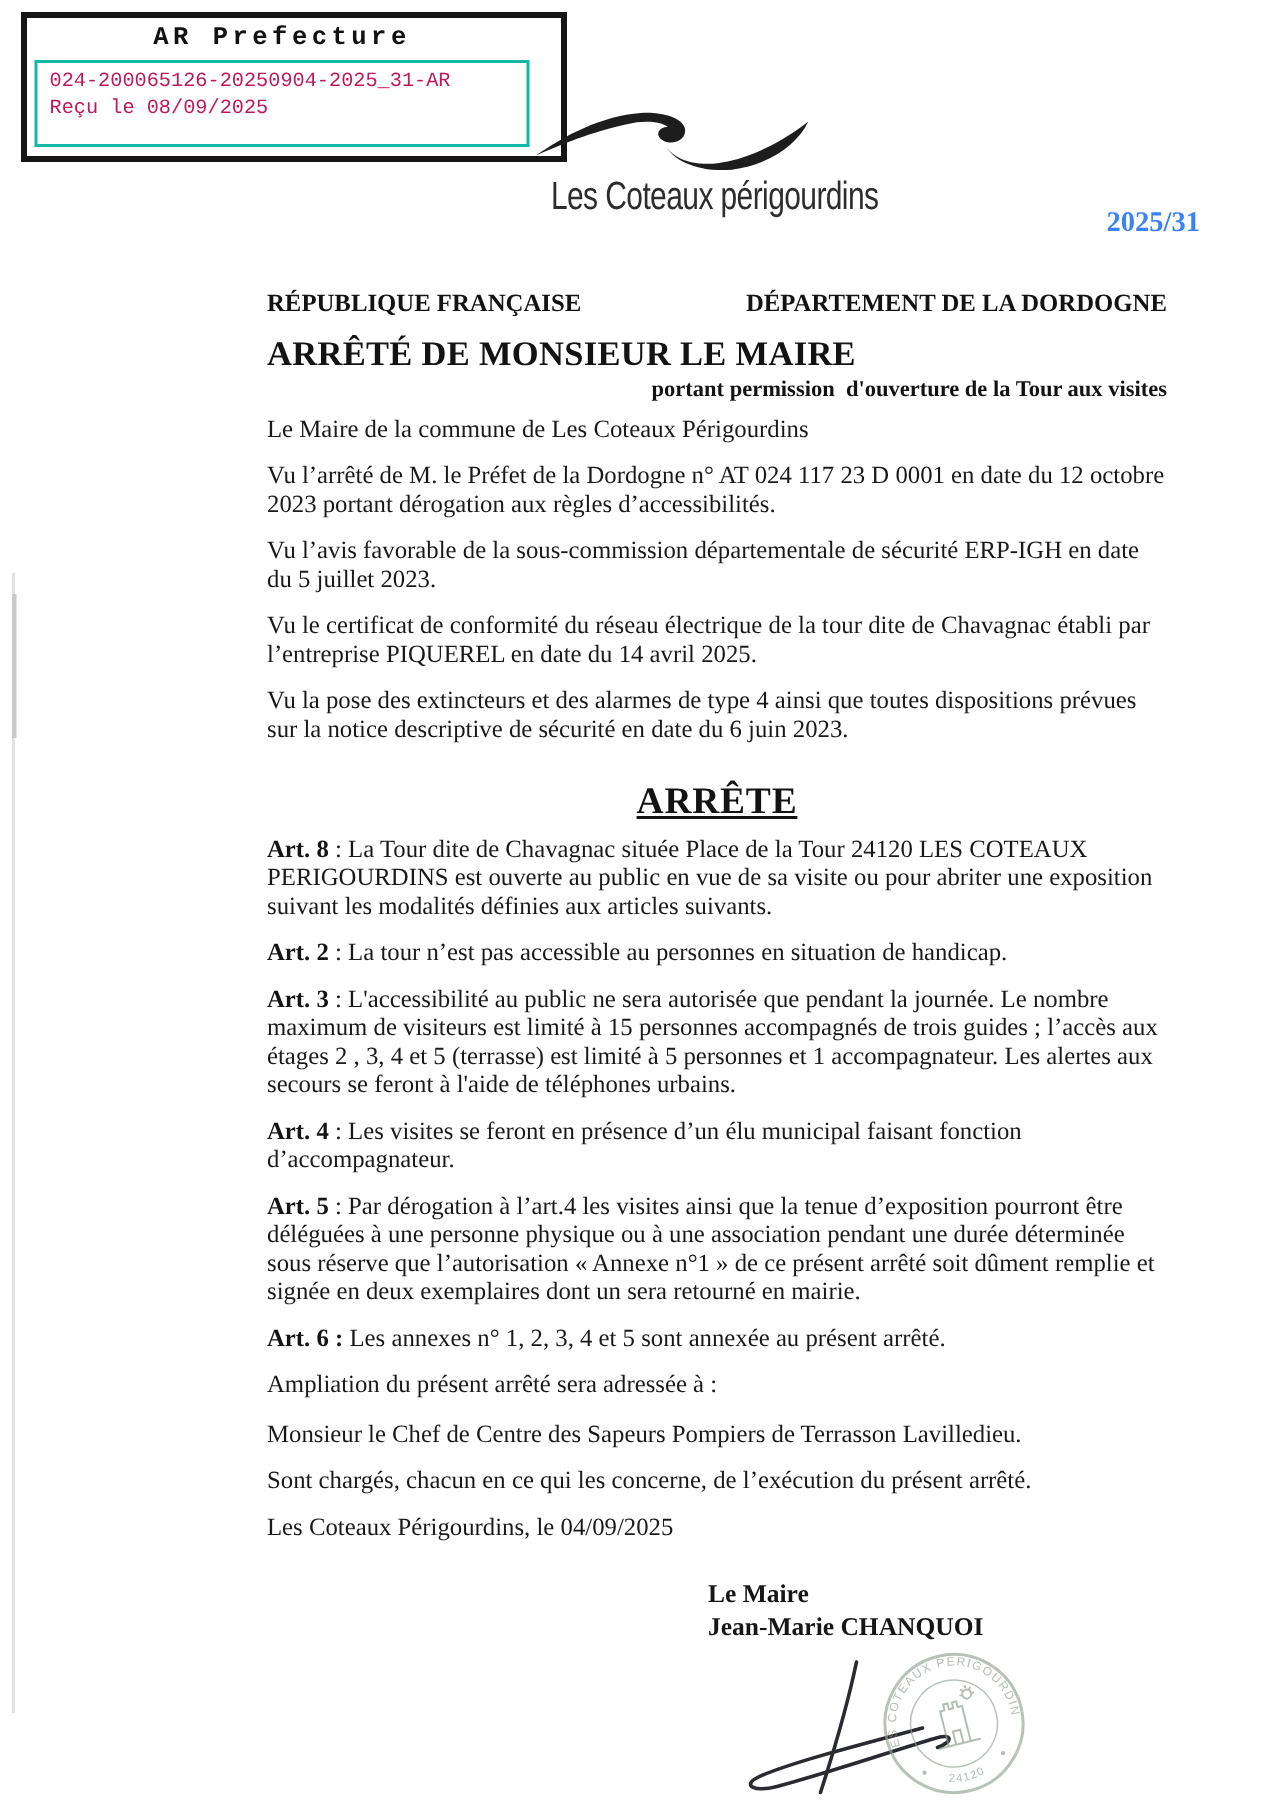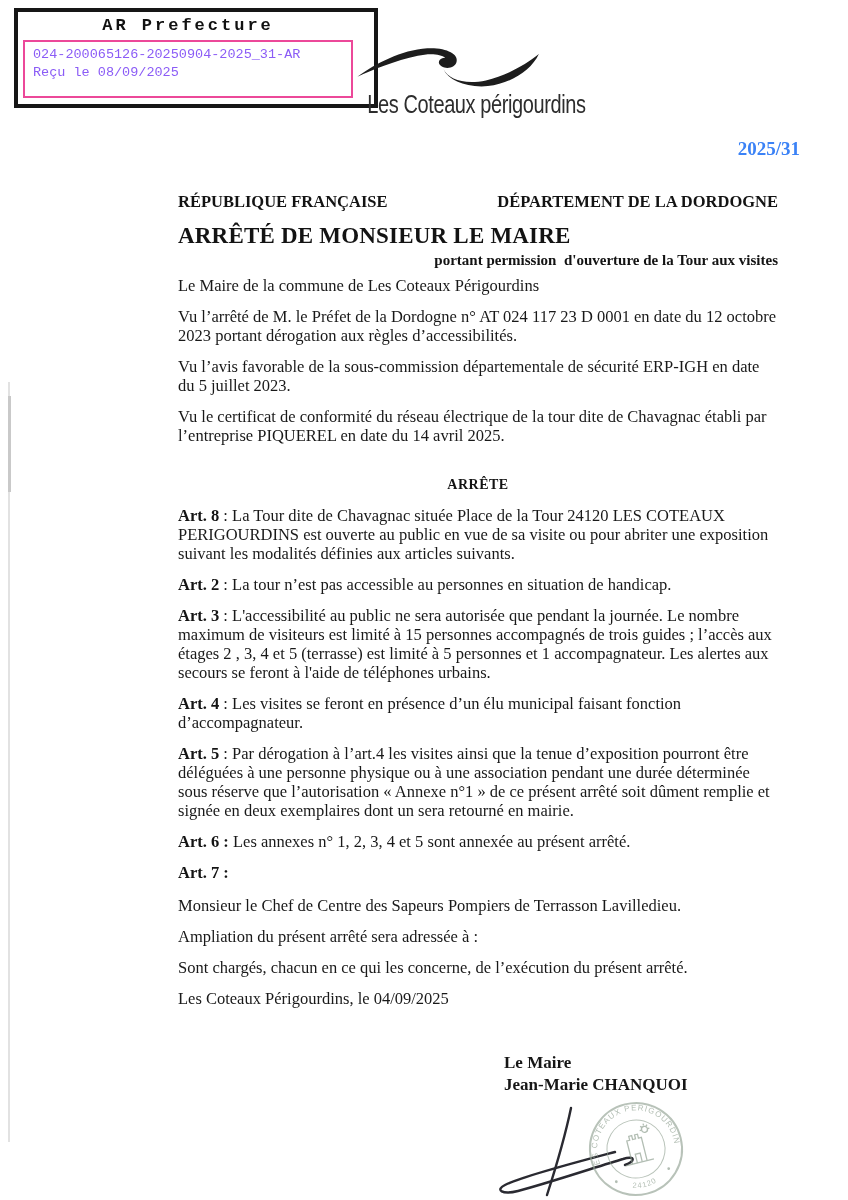--- a/index.html
+++ b/index.html
@@ -19,26 +19,26 @@
     position:absolute;left:14px;top:8px;width:330px;
     border:4px solid #161616;background:#fff;
     padding:3px 21px 6px 5px;
     font-family:"Liberation Mono","DejaVu Sans Mono",monospace;
   }
   .stamp-title{
     text-align:center;font-weight:bold;font-size:17px;letter-spacing:3px;
     color:#111;margin:1px 0 5px 0;
   }
   .stamp-inner{
-    border:2px solid #ec4899;padding:4px 8px 14px 8px;
-    font-size:13.5px;line-height:1.35;color:#8b5cf6;
+    border:2px solid #14b8a6;padding:4px 8px 14px 8px;
+    font-size:13.5px;line-height:1.35;color:#be185d;
   }
 
   
-  .logo{position:absolute;left:340px;top:36px;width:220px;text-align:right;}
+  .logo{position:absolute;left:340px;top:63px;width:220px;text-align:right;}
   .logo svg{display:block;margin:0 auto;}
   .logo-text{
     display:inline-block;margin-top:1px;
     font-family:"Liberation Sans",sans-serif;font-weight:400;
     font-size:25px;color:#2d2d2d;letter-spacing:-0.5px;
     transform:scaleX(0.8) scaleY(1.05);transform-origin:center top;
     white-space:nowrap;
   }
 
   .page-number{
@@ -49,30 +49,30 @@
   
   .doc-header{position:absolute;left:178px;top:192px;width:600px;color:#131313;}
   .doc-header .row{display:flex;justify-content:space-between;font-weight:bold;font-size:16.5px;text-align:center;}
   .doc-title{text-align:left;font-weight:bold;font-size:23px;margin-top:11px;letter-spacing:0.2px;}
   .doc-subtitle{text-align:right;font-weight:bold;font-size:15px;margin-top:3px;}
 
   
   .doc-body{position:absolute;left:178px;top:276px;width:600px;font-size:16.5px;line-height:19px;color:#191919;}
   .doc-body p{margin:0 0 12px 0;}
   .arrete-heading{
-    text-align:center;font-weight:bold;font-size:14px;letter-spacing:0.5px;
-    margin:30px 0 12px 0;color:#131313;
+    text-align:center;font-weight:bold;font-size:25px;letter-spacing:0.5px;
+    margin:30px 0 12px 0;color:#131313;text-decoration:underline;
   }
   .article b{font-weight:bold;color:#141414;}
   p.tight{margin:0;}
   .dateline{margin-top:28px;}
 
   
   .sign-block{
-    position:absolute;left:504px;top:1052px;
+    position:absolute;left:472px;top:1052px;
     font-weight:bold;font-size:17px;line-height:22px;color:#161616;
   }
   .signature-svg{position:absolute;left:493px;top:1104px;}
   .seal-svg{position:absolute;left:583px;top:1096px;opacity:0.65;}
 </style>
 </head>
 <body>
 
 <div class="scan-line"></div>
 <div class="scan-line-dark"></div>
@@ -102,33 +102,33 @@
   </div>
   <div class="doc-title">ARRÊTÉ DE MONSIEUR LE MAIRE</div>
   <div class="doc-subtitle pre">portant permission  d'ouverture de la Tour aux visites</div>
 </div>
 
 <div class="doc-body">
   <p class="pre">Le Maire de la commune de Les Coteaux Périgourdins</p>
   <p class="pre">Vu l’arrêté de M. le Préfet de la Dordogne n° AT 024 117 23 D 0001 en date du 12 octobre 2023 portant dérogation aux règles d’accessibilités.</p>
   <p class="pre">Vu l’avis favorable de la sous-commission départementale de sécurité ERP-IGH en date du 5 juillet 2023.</p>
   <p class="pre">Vu le certificat de conformité du réseau électrique de la tour dite de Chavagnac établi par l’entreprise PIQUEREL en date du 14 avril 2025.</p>
+  <p class="pre">Vu la pose des extincteurs et des alarmes de type 4 ainsi que toutes dispositions prévues sur la notice descriptive de sécurité en date du 6 juin 2023.</p>
 
   <div class="arrete-heading">ARRÊTE</div>
 
   <p class="article pre"><b>Art. 8</b><span> : La Tour dite de Chavagnac située Place de la Tour 24120 LES COTEAUX PERIGOURDINS est ouverte au public en vue de sa visite ou pour abriter une exposition suivant les modalités définies aux articles suivants.</span></p>
   <p class="article pre"><b>Art. 2</b><span> : La tour n’est pas accessible au personnes en situation de handicap.</span></p>
   <p class="article pre"><b>Art. 3</b><span> : L'accessibilité au public ne sera autorisée que pendant la journée. Le nombre maximum de visiteurs est limité à 15 personnes accompagnés de trois guides ; l’accès aux étages 2 , 3, 4 et 5 (terrasse) est limité à 5 personnes et 1 accompagnateur. Les alertes aux secours se feront à l'aide de téléphones urbains.</span></p>
   <p class="article pre"><b>Art. 4</b><span> : Les visites se feront en présence d’un élu municipal faisant fonction d’accompagnateur.</span></p>
   <p class="article pre"><b>Art. 5</b><span> : Par dérogation à l’art.4 les visites ainsi que la tenue d’exposition pourront être déléguées à une personne physique ou à une association pendant une durée déterminée sous réserve que l’autorisation « Annexe n°1 » de ce présent arrêté soit dûment remplie et signée en deux exemplaires dont un sera retourné en mairie.</span></p>
   <p class="article pre"><b>Art. 6 :</b><span> Les annexes n° 1, 2, 3, 4 et 5 sont annexée au présent arrêté.</span></p>
 
-  <p class="article tight"><b>Art. 7 :</b></p>
+  <p class="pre">Ampliation du présent arrêté sera adressée à :</p>
   <p class="pre" style="margin-top:14px">Monsieur le Chef de Centre des Sapeurs Pompiers de Terrasson Lavilledieu.</p>
-  <p class="pre">Ampliation du présent arrêté sera adressée à :</p>
   <p class="pre">Sont chargés, chacun en ce qui les concerne, de l’exécution du présent arrêté.</p>
 
   <p class="dateline pre">Les Coteaux Périgourdins, le 04/09/2025</p>
 </div>
 
 <div class="sign-block">
   <div>Le Maire</div>
   <div>Jean-Marie CHANQUOI</div>
 </div>
 

